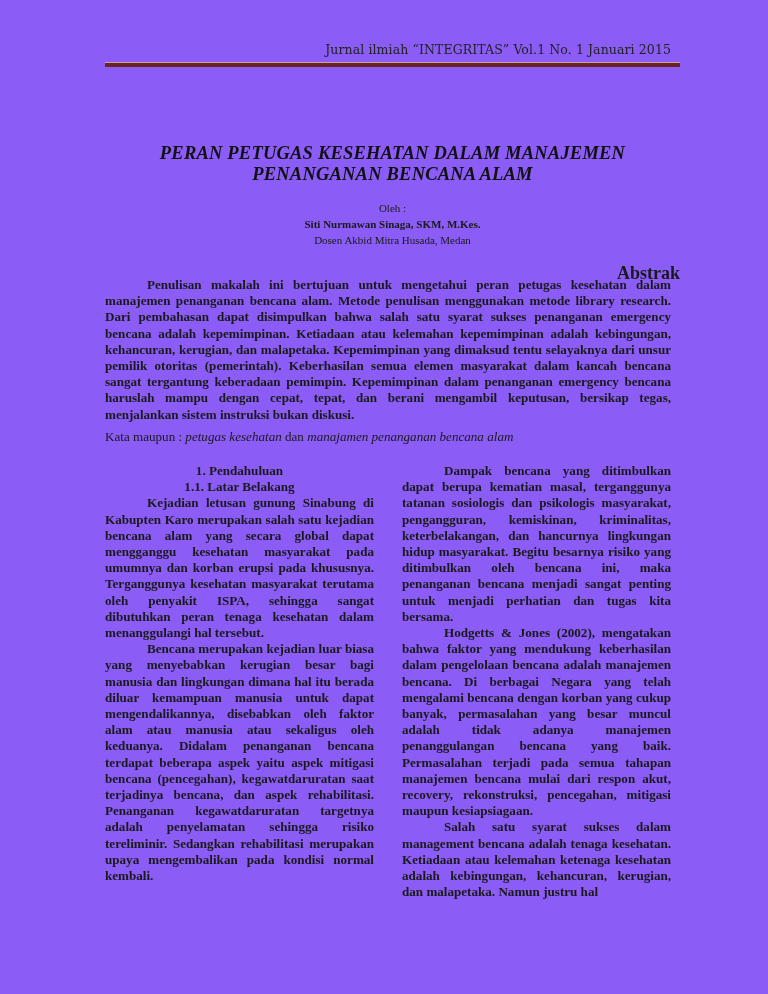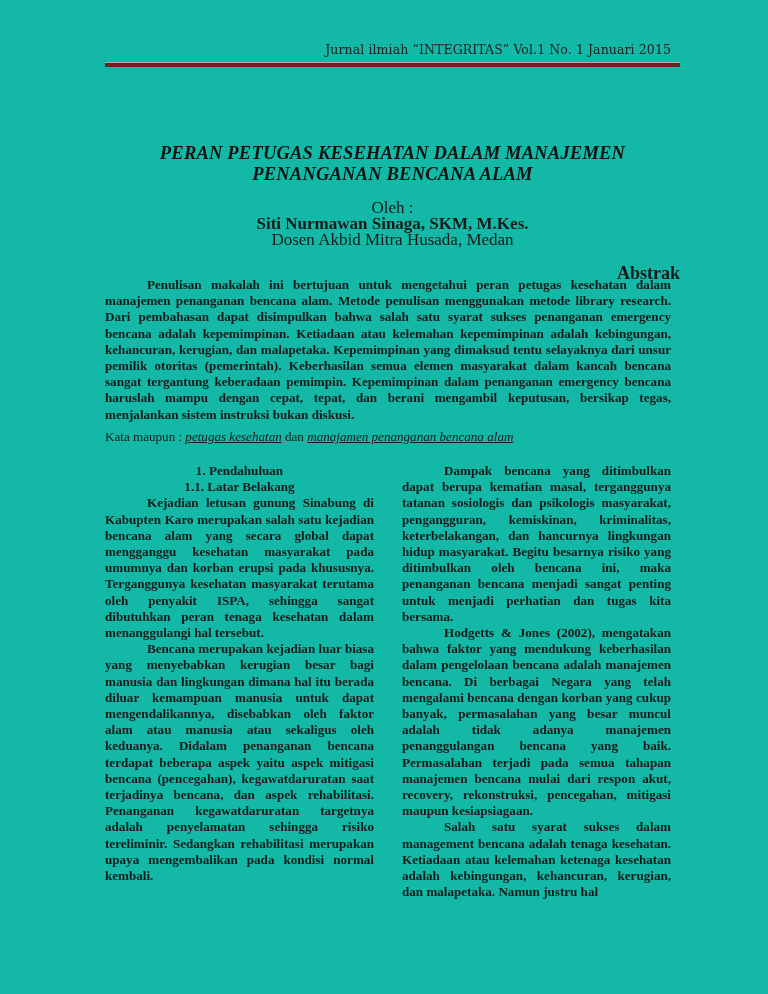--- a/index.html
+++ b/index.html
@@ -1,34 +1,34 @@
 <!DOCTYPE html>
 <html><head>
 <meta charset="utf-8">
 <style>
   html, body { margin: 0; padding: 0; background: #ffffff; }
   body { width: 768px; height: 994px; position: relative; overflow: hidden; }
-  .page { position: absolute; left: 0; top: 0; width: 768px; height: 994px; background: #14b8a6; color: #1a1a1a; font-family: "Liberation Serif", "DejaVu Serif", serif; }
+  .page { position: absolute; left: 0; top: 0; width: 768px; height: 994px; background: #8b5cf6; color: #1a1a1a; font-family: "Liberation Serif", "DejaVu Serif", serif; }
 
   .running-header { position: absolute; left: 105px; width: 566px; top: 42px; text-align: right; font-family: "DejaVu Serif", serif; font-size: 12.5px; color: #222; letter-spacing: 0.1px; }
   .header-rule { position: absolute; left: 105px; width: 575px; top: 62px; height: 5px; }
   .header-rule .thin { height: 1px; background: #c9a3a3; }
   .header-rule .thick { height: 4px; background: #6b2222; }
 
   .title { position: absolute; left: 105px; width: 575px; top: 143px; text-align: center; font-weight: bold; font-size: 18.5px; line-height: 21px; color: #111; letter-spacing: 0.2px; font-style: italic; }
 
-  .byline { position: absolute; left: 105px; width: 575px; top: 200px; text-align: center; font-size: 17px; line-height: 16px; }
+  .byline { position: absolute; left: 105px; width: 575px; top: 200px; text-align: center; font-size: 11px; line-height: 16px; }
   .byline .author { font-weight: bold; text-align: center; }
 
   .abstract-heading { position: absolute; left: 105px; width: 575px; top: 263px; text-align: right; font-weight: bold; font-size: 18px; }
   .abstract-body { position: absolute; left: 105px; width: 566px; top: 277px; font-size: 13.1px; line-height: 16.2px; text-align: justify; }
   .abstract-body p { margin: 0; text-indent: 42px; font-weight: bold; }
 
   .keywords { position: absolute; left: 105px; width: 566px; top: 429px; font-size: 13.1px; }
-  .keywords i { font-style: italic; text-decoration: underline; }
+  .keywords i { font-style: italic; }
 
   .col { position: absolute; top: 463px; width: 269px; font-size: 13.1px; line-height: 16.2px; text-align: justify; }
   .col.left { left: 105px; }
   .col.right { left: 402px; }
   .col h3 { margin: 0; font-size: 13.1px; font-weight: bold; line-height: 16.2px; text-align: center; }
   .col p { margin: 0; text-indent: 42px; font-weight: bold; }
 </style>
 </head>
 <body>
 

